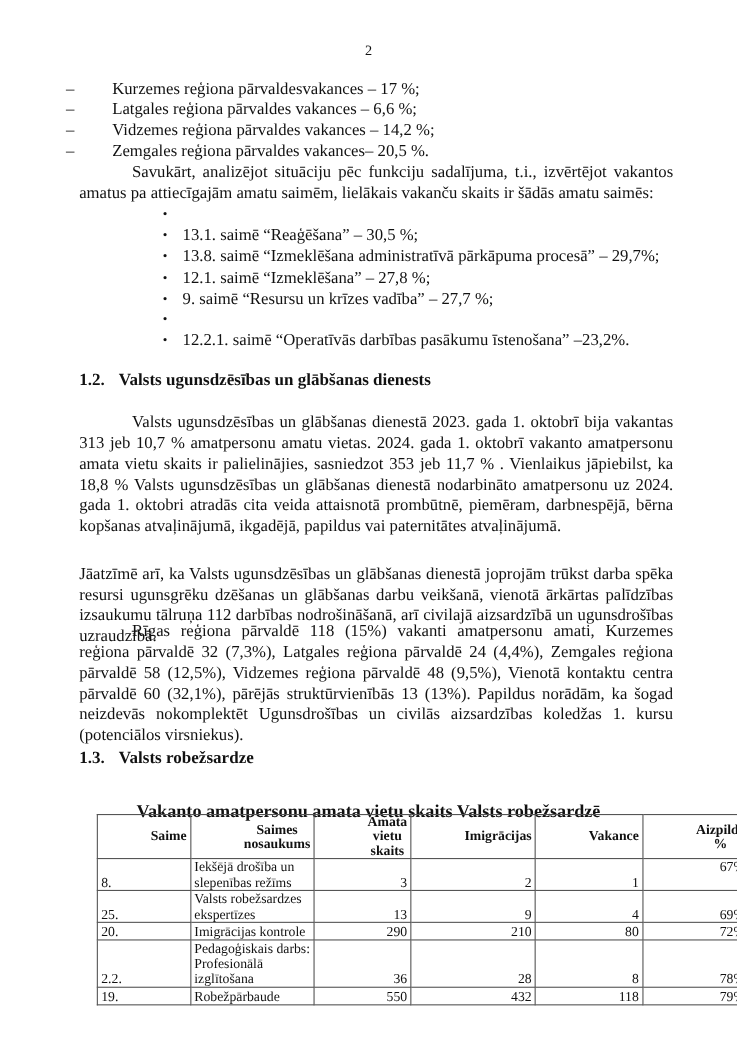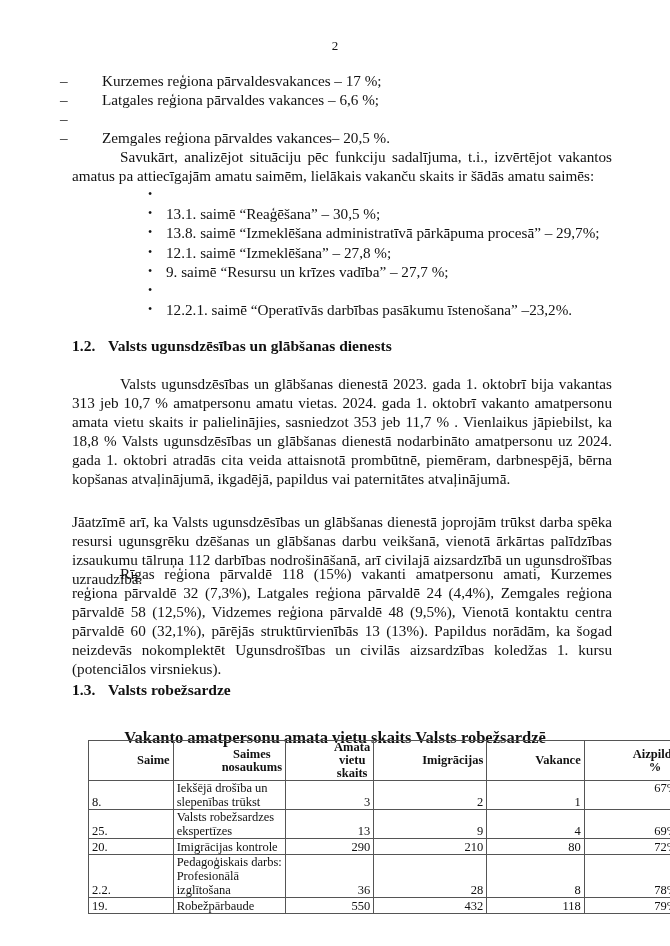--- a/index.html
+++ b/index.html
@@ -36,20 +36,21 @@
   <div class="dash-item">
       <span class="dash">–</span>
       <span>Kurzemes reģiona pārvaldesvakances – 17 %;</span>
     </div>
   <div class="dash-item">
       <span class="dash">–</span>
       <span>Latgales reģiona pārvaldes vakances – 6,6 %;</span>
     </div>
   <div class="dash-item">
       <span class="dash">–</span>
+      <span>Vidzemes reģiona pārvaldes vakances – 14,2 %;</span>
     </div>
   <div class="dash-item">
       <span class="dash">–</span>
       <span>Zemgales reģiona pārvaldes vakances– 20,5 %.</span>
     </div>
 </div>
 
 <div class="p indent" style="top:147px;">Savukārt, analizējot situāciju pēc funkciju sadalījuma, t.i., izvērtējot vakantos amatus pa attiecīgajām amatu saimēm, lielākais vakanču skaits ir šādās amatu saimēs:</div>
 
 <div class="bullets">
@@ -105,21 +106,21 @@
           <span class="wrapdiv">vietu skaits</span>
         </th>
       <th style="width:66px;">Imigrācijas</th>
       <th style="width:62px;">Vakance</th>
       <th style="width:68px;">Aizpilde %</th>
     </tr>
   </thead>
   <tbody>
     <tr style="height:22px;">
       <td style="height:22px;">8.</td>
-      <td>Iekšējā drošība un slepenības trūkst</td>
+      <td>Iekšējā drošība un slepenības režīms</td>
       <td class="num">3</td>
       <td class="num">2</td>
       <td class="num">1</td>
       <td class="pct top">67%</td>
     </tr>
     <tr>
       <td>25.</td>
       <td>Valsts robežsardzes ekspertīzes</td>
       <td class="num">13</td>
       <td class="num">9</td>

